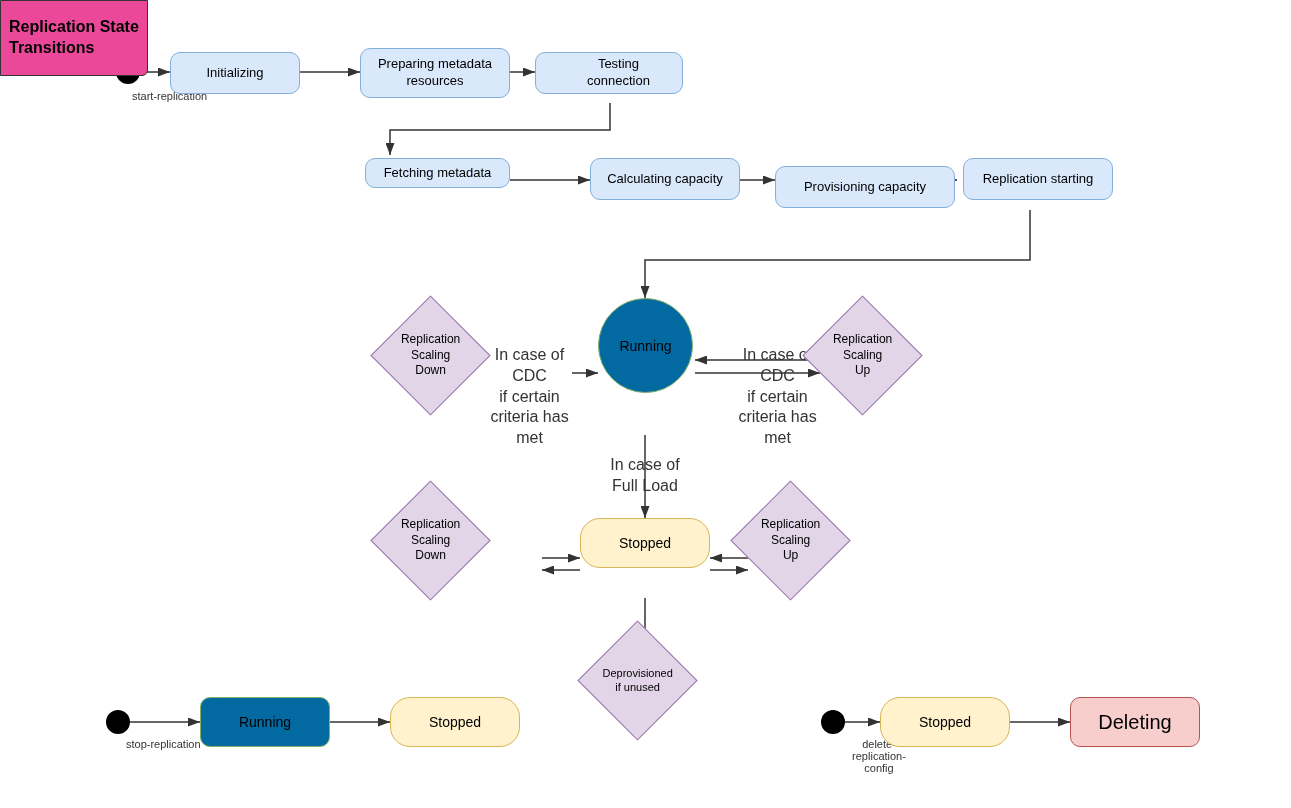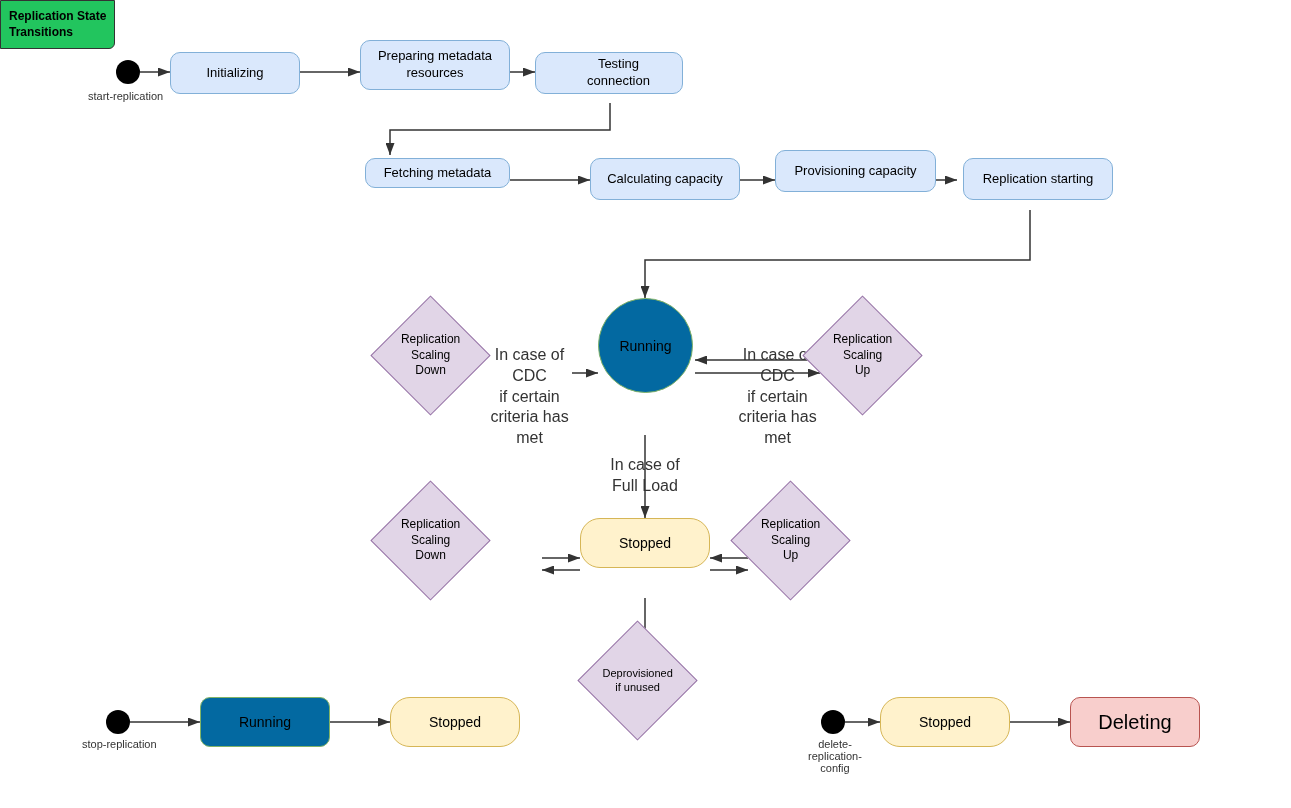--- a/index.html
+++ b/index.html
@@ -18,24 +18,24 @@
       top: 0; left: 0;
       width: 1291px;
       height: 808px;
     }
 
     .title-box {
       position: absolute;
       top: 0; left: 0;
       border: 1.5px solid #333;
       border-radius: 0 0 6px 0;
-      padding: 8px 8px;
-      font-size: 12px;
+      padding: 16px 8px;
+      font-size: 16px;
       font-weight: bold;
-      background: #22c55e;
+      background: #ec4899;
       line-height: 1.3;
       z-index: 10;
     }
 
     
     .state-box {
       position: absolute;
       background: #dae8fc;
       border: 1.5px solid #82b0d8;
       border-radius: 10px;
@@ -123,20 +123,21 @@
       text-align: center;
       line-height: 1.3;
     }
 
     
     .start-label {
       position: absolute;
       font-size: 11px;
       text-align: center;
       color: #333;
+      margin-left: 44px;
     }
 
     svg.arrows {
       position: absolute;
       top: 0; left: 0;
       width: 1291px;
       height: 808px;
       pointer-events: none;
     }
   </style>
@@ -198,38 +199,38 @@
     <line x1="1010" y1="722" x2="1070" y2="722" stroke="#333" stroke-width="1.5" marker-end="url(#arrowhead)"></line>
   </svg>
 
   <div class="start-circle" style="left:116px; top:60px;"></div>
   <div class="start-label" style="left:88px; top:90px;">start-replication</div>
 
   <div class="state-box" style="left:170px; top:52px; width:130px; height:42px;">
     <span>Initializing</span>
   </div>
 
-  <div class="state-box" style="left:360px; top:40px; width:150px; height:50px;">
+  <div class="state-box" style="left:360px; top:48px; width:150px; height:50px;">
     <span style="white-space:pre-line; text-align:center;">Preparing metadata
 resources</span>
   </div>
 
   <div class="state-box" style="left:535px; top:52px; width:148px; height:42px;padding-left:31px;">
     <span>Testing connection</span>
   </div>
 
   <div class="state-box" style="left:365px; top:158px; width:145px; height:30px;">
     <span>Fetching metadata</span>
   </div>
 
   <div class="state-box" style="left:590px; top:158px; width:150px; height:42px;">
     <span>Calculating capacity</span>
   </div>
 
-  <div class="state-box" style="left:775px; top:150px; width:161px; height:42px;">
+  <div class="state-box" style="left:775px; top:166px; width:180px; height:42px;">
     <span>Provisioning capacity</span>
   </div>
 
   <div class="state-box" style="left:963px; top:158px; width:150px; height:42px;">
     <span>Replication starting</span>
   </div>
 
   <div class="running-circle" style="left:598px; top:298px; width:95px; height:95px;">
     <span>Running</span>
   </div>

